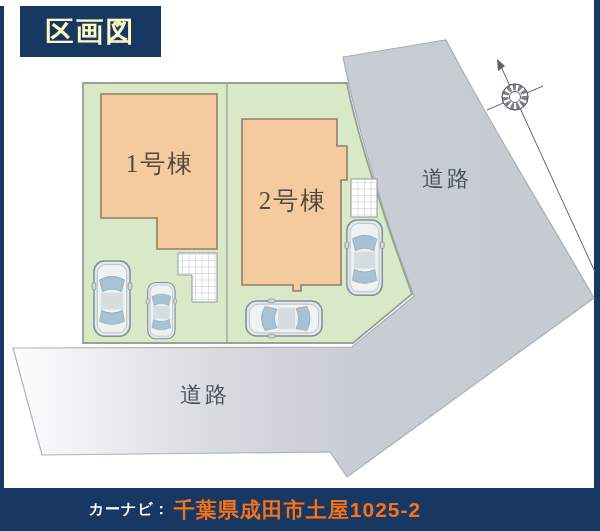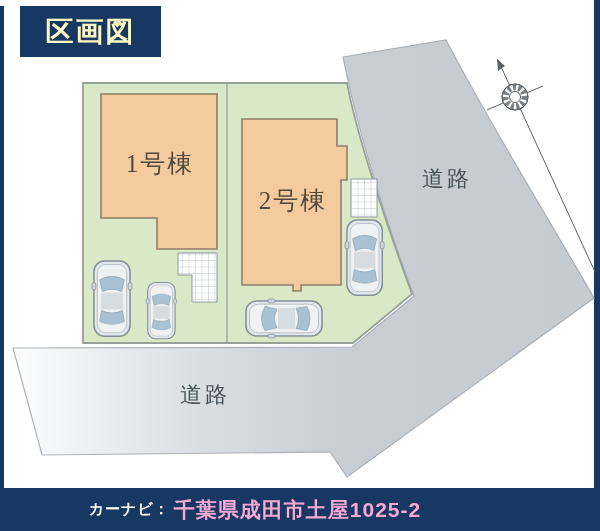--- a/index.html
+++ b/index.html
@@ -19,21 +19,21 @@
   }
   .plan-svg{position:absolute;left:0;top:0;}
   .footer-bar{
     position:absolute;left:0;right:0;bottom:0;height:43px;background:#173862;
     display:flex;align-items:center;justify-content:center;padding-right:90px;
   }
   .footer-bar .navi-prefix{
     color:#ffffff;font-size:15px;font-weight:bold;margin-right:4px;letter-spacing:1px;
   }
   .footer-bar .navi-address{
-    color:#f9a8d4;font-size:21px;font-weight:bold;letter-spacing:1px;
+    color:#f97316;font-size:21px;font-weight:bold;letter-spacing:1px;
   }
   text{font-family:"Liberation Serif",serif;}
   .bldg-label{fill:#54493c;font-size:25px;letter-spacing:2px;}
   .road-label{fill:#44505a;font-size:22px;letter-spacing:3px;}
 </style>
 </head>
 <body>
 
 <div class="page">
 

